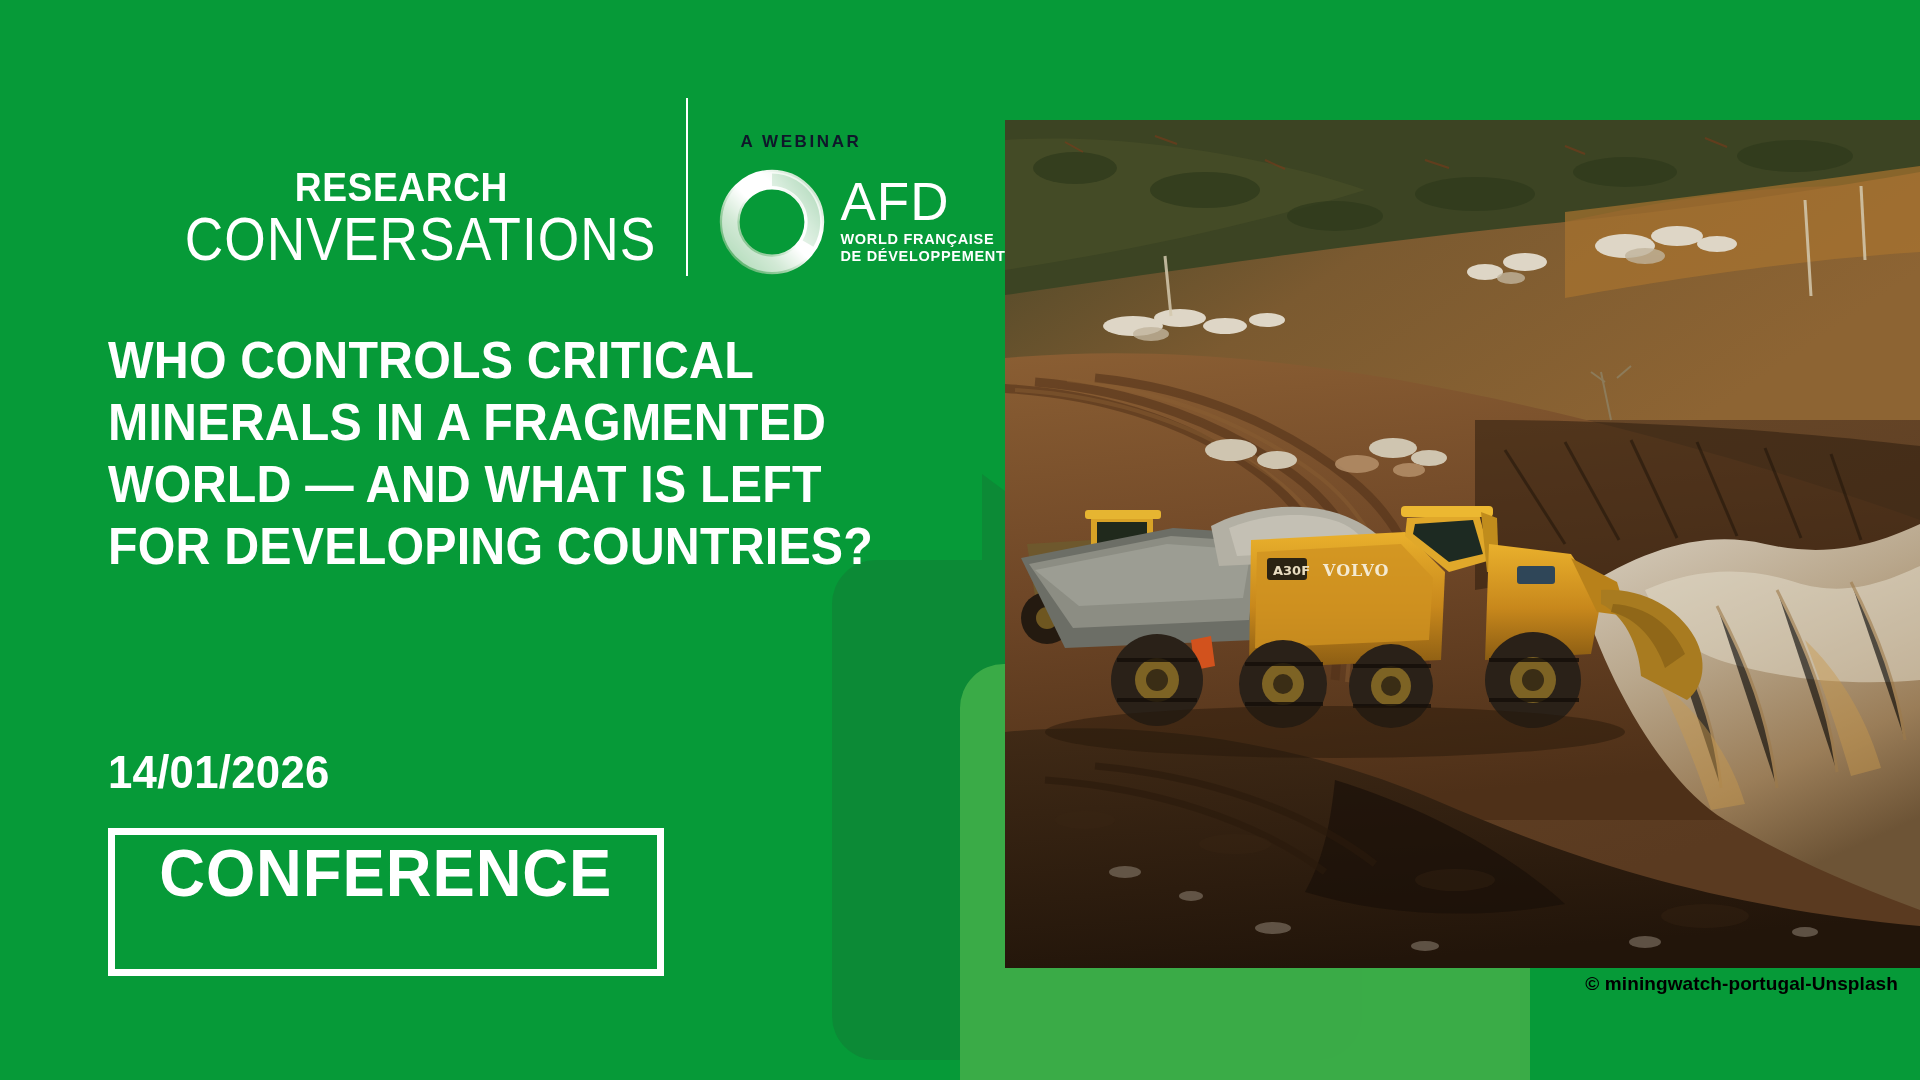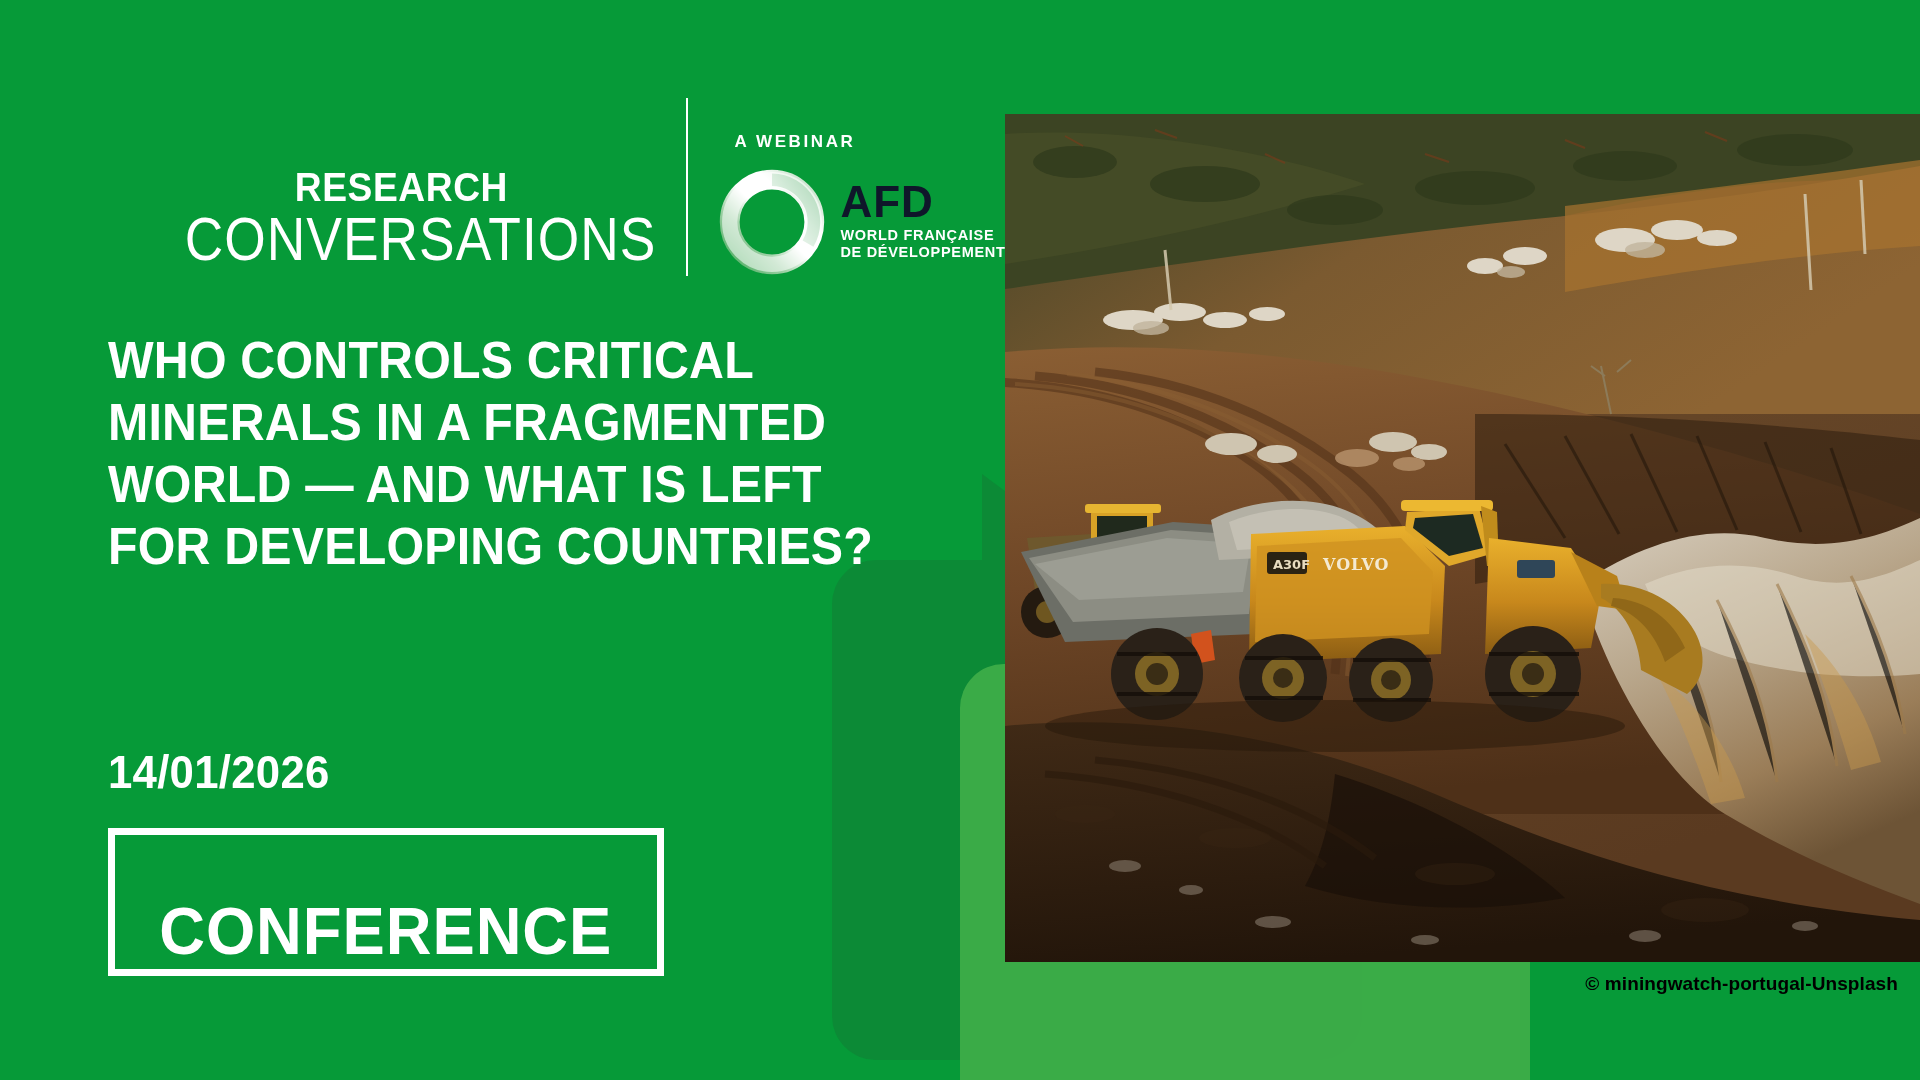--- a/index.html
+++ b/index.html
@@ -61,30 +61,30 @@
   .divider {
     width:2px; height:178px;
     background:#fff;
     margin:0 30px;
     align-self:flex-start;
     margin-top:16px;
   }
 
   .brand-right { padding-top:14px; }
   .webinar-label {
-    color:#ffffff; font-weight:700;
+    color:#0f172a; font-weight:700;
     font-size:17px; letter-spacing:2.6px;
     margin-bottom:16px;
-    margin-left:16px;
+    margin-left:22px;
   }
   .afd-lockup { display:flex; align-items:center; gap:14px; }
   .afd-ring { width:108px; height:108px; flex:none; }
   .afd-text { display:flex; flex-direction:column; }
   .afd-initials {
-    color:#0f172a; font-size:44px; font-weight:700;
+    color:#ffffff; font-size:53px; font-weight:400;
     letter-spacing:1px; line-height:.88;
   }
   .afd-tagline {
     color:#fff; font-size:14.5px; font-weight:700;
     letter-spacing:.7px; line-height:1.18;
     margin-top:5px;
   }
 
   
   .headline {
@@ -109,36 +109,36 @@
     font-weight:700;
     letter-spacing:.3px;
     transform:scaleX(.95);
     transform-origin:left top;
   }
   .badge {
     position:absolute;
     left:108px; top:828px;
     width:556px; height:148px;
     border:7px solid #fff;
-    display:flex; align-items:flex-end;
+    display:flex; align-items:flex-start;
   }
   .badge-label {
     color:#fff;
     font-size:66px;
     font-weight:700;
     letter-spacing:1px;
     padding-left:46px;
     transform:scaleX(.96);
     transform-origin:left center;
   }
 
   
   .photo {
     position:absolute;
-    left:1005px; top:114px;
+    left:1005px; top:120px;
     width:915px; height:848px;
     overflow:hidden;
     background:#5a3a22;
   }
   .photo svg { display:block; width:100%; height:100%; }
 
   
   .credit {
     position:absolute;
     right:22px; top:973px;

